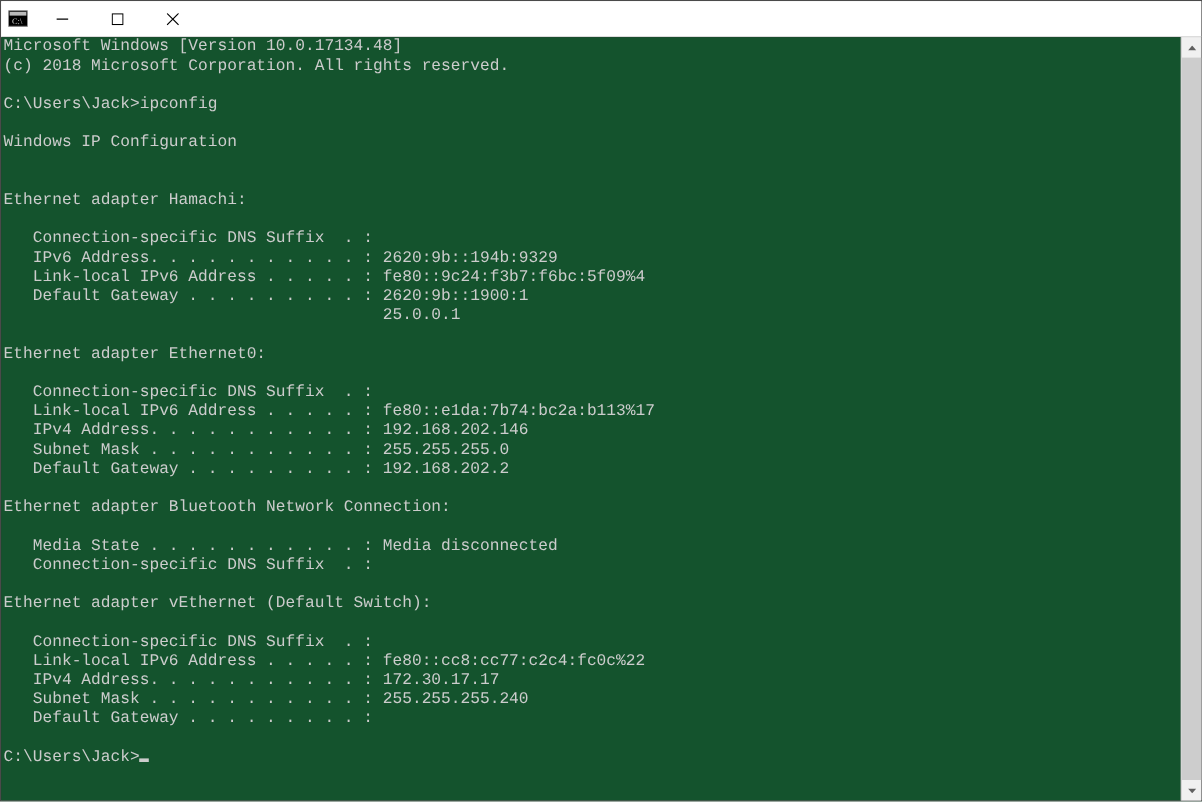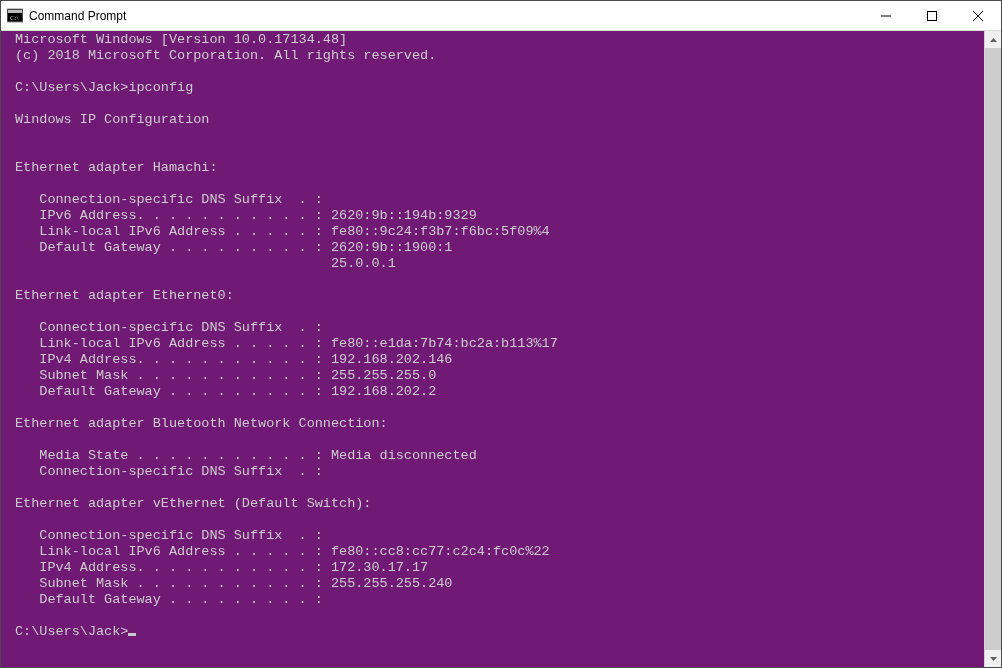--- a/index.html
+++ b/index.html
@@ -57,26 +57,26 @@
     cursor: default;
   }
   .client {
     flex: 1;
     display: flex;
     background: #0c0c0c;
     min-height: 0;
   }
   .terminal {
     flex: 1;
-    background: #701a75;
+    background: #14532d;
     color: #cccccc;
     font-family: Consolas, "Courier New", monospace;
     font-size: 13.5px;
     line-height: 16px;
-    padding: 1px 2px 2px 14px;
+    padding: 1px 2px 2px 2px;
     white-space: pre;
     overflow: hidden;
   }
   .scrollbar {
     width: 17px;
     background: #f0f0f0;
     display: flex;
     flex-direction: column;
     border-left: 1px solid #d4d4d4;
   }
@@ -111,21 +111,20 @@
 
 <div class="window">
   <div class="titlebar">
     <span class="titlebar-icon">
       <svg width="16" height="16" viewBox="0 0 16 16">
         <rect x="0" y="1" width="16" height="13" fill="#000" stroke="#888" stroke-width="1"></rect>
         <rect x="1" y="2" width="14" height="3" fill="#bbb"></rect>
         <text x="3" y="12" font-size="7" fill="#ccc" font-family="Consolas">C:\</text>
       </svg>
     </span>
-    <span class="titlebar-title">Command Prompt</span>
     <div class="win-controls">
       <div class="win-btn">
         <svg width="10" height="10">
             <line x1="0" y1="5" x2="10" y2="5" stroke="#000" stroke-width="1"></line>
           </svg>
       </div>
       <div class="win-btn">
         <svg width="10" height="10">
             <rect x="0.5" y="0.5" width="9" height="9" fill="none" stroke="#000" stroke-width="1"></rect>
           </svg>

